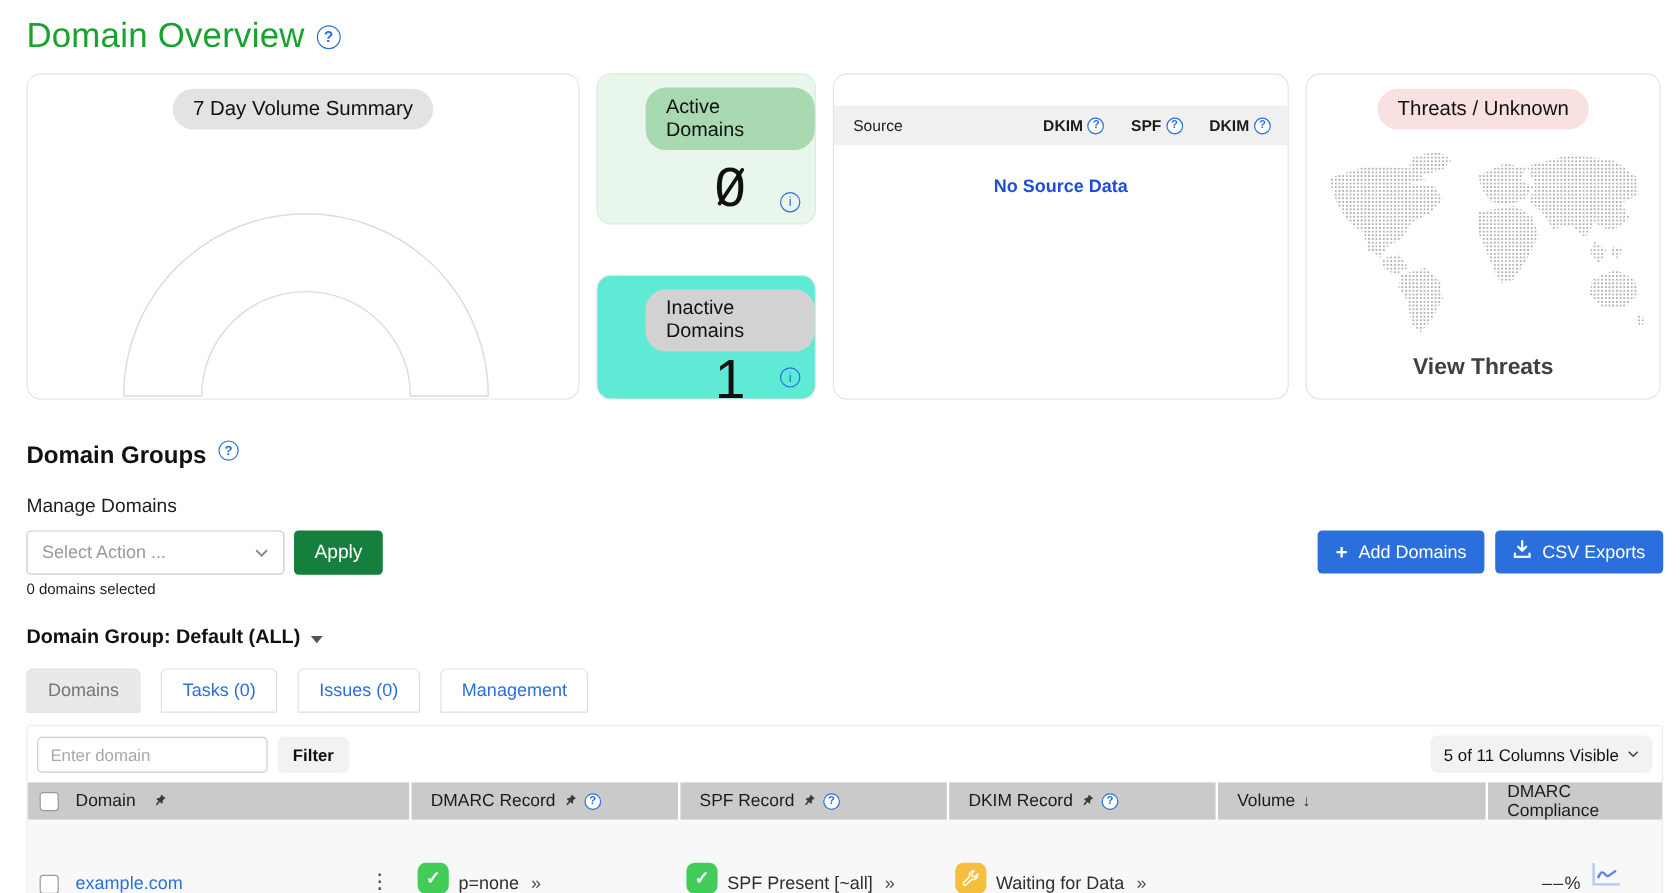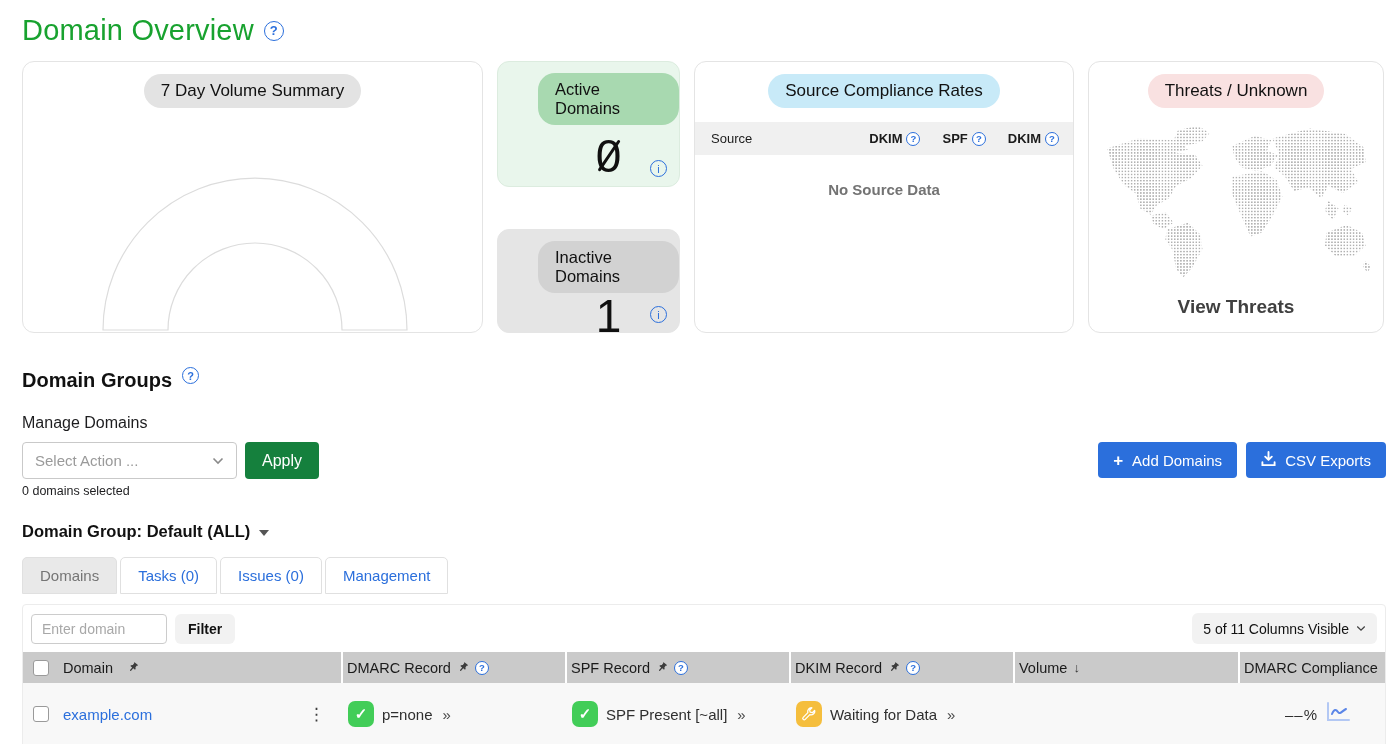--- a/index.html
+++ b/index.html
@@ -19,36 +19,36 @@
   .cards-row { display:flex; gap:14px; margin-top:14px; height:272px; }
   .card { background:#fff; border:1px solid #e4e4e4; border-radius:12px; position:relative; }
   .pill { display:inline-block; border-radius:17px; padding:7px 17px; font-size:17px; font-weight:500; color:#111; background:#e3e3e3; }
 
   .card-volume { flex:0 0 461px; display:flex; flex-direction:column; align-items:center; padding-top:12px; }
   .gauge-wrap { flex:1; width:100%; display:flex; align-items:flex-end; justify-content:center; padding-bottom:14px; }
 
   .stat-col { flex:0 0 183px; display:flex; flex-direction:column; justify-content:space-between; }
   .stat-card { height:126px; display:flex; flex-direction:column; align-items:center; padding-top:11px;padding-left:40px; }
   .stat-card.active { background:#e9f6ec; border-color:#dcecdf; }
-  .stat-card.inactive { height:104px; background:#e5e5e5; border-color:#e5e5e5; }
+  .stat-card.inactive { height:104px; background:#5eead4; border-color:#e5e5e5; }
   .stat-card.active .pill { background:#a8d9b0; font-size:16.5px; }
   .stat-card.inactive .pill { background:#d2d2d2; font-size:16.5px; }
   .stat-value-wrap { flex:1; display:flex; align-items:center; justify-content:center; width:100%; }
   .digit { font-size:46px; font-weight:500; color:#101010; position:relative; line-height:1; }
   .digit.slashed::after { content:''; position:absolute; left:50%; top:10%; height:80%; width:2.6px;
      background:#101010; transform:translateX(-50%) rotate(34deg); border-radius:2px; }
   .info-circle { position:absolute; right:12px; bottom:9px; width:17px; height:17px; border:1.5px solid #2b6fdc;
      color:#2b6fdc; border-radius:50%; display:flex; align-items:center; justify-content:center; font-size:11px; }
 
   .card-compliance { flex:0 0 380px; display:flex; flex-direction:column; align-items:center; padding-top:12px; }
   .sc-header { width:100%; margin-top:14px; background:#f0f0f0; display:flex; align-items:center;
      padding:9px 14px 9px 16px; font-size:13px; font-weight:700; color:#1b1b1b;justify-content:space-between; }
   .sc-source { flex:1; text-align:left; font-weight:400; }
   .sc-col { display:flex; align-items:center; gap:4px; margin-left:22px; }
-  .sc-empty { margin-top:26px; font-size:15px; font-weight:700; color:#737373; }
+  .sc-empty { margin-top:26px; font-size:15px; font-weight:700; color:#1d4ed8; }
 
   .card-threats { flex:0 0 296px; display:flex; flex-direction:column; align-items:center; padding:12px 10px 8px; }
   .card-threats .pill { background:#f9e1e1; }
   .map-wrap { flex:1; width:100%; display:flex; align-items:center; justify-content:center; }
   .view-threats { font-size:19px; font-weight:700; color:#404040; text-decoration:none; margin-bottom:6px; cursor:pointer; }
   .pill-compliance { background:#c8eaf8 !important; }
 
   
   .section-heading-row { display:flex; align-items:center; gap:10px; margin-top:26px; }
   .section-heading { font-size:20px; font-weight:700; color:#111;margin-top:10px; }
@@ -64,44 +64,44 @@
      border:none; border-radius:4px; padding:0 15px; font-size:15px; font-weight:500; font-family:inherit; cursor:pointer; }
   .plus-glyph { font-size:17px; font-weight:700; line-height:1; }
   .selected-note { margin-top:5px; font-size:12.5px; color:#1d1d1f; }
 
   .group-label-row { margin-top:24px; display:flex; align-items:center; gap:9px; cursor:pointer; }
   .group-label { font-size:16.5px; font-weight:700; color:#111; }
   .caret-down { width:0; height:0; border-left:5.5px solid transparent; border-right:5.5px solid transparent;
      border-top:6px solid #555; margin-top:2px; }
 
   
-  .tabs-row { margin-top:16px; display:flex; gap:3px; }
+  .tabs-row { margin-top:16px; display:flex; gap:17px; }
   .tab { border:1px solid #e0e0e0; border-radius:5px 5px 0 0; background:#fff; color:#2b6fdc;
      font-size:15px; padding:9px 17px; cursor:pointer; }
   .tab.active { background:#e9e9e9; color:#757575; }
 
   
   .table-panel { margin-top:10px; border:1px solid #ececec; border-radius:4px; background:#fff; overflow:hidden; }
   .filter-bar { display:flex; align-items:center; padding:8px 8px; gap:8px; }
-  .domain-input { width:136px; height:30px; border:1px solid #ccc; border-radius:4px; padding:0 10px;
+  .domain-input { width:192px; height:30px; border:1px solid #ccc; border-radius:4px; padding:0 10px;
      font-size:14px; font-family:inherit; color:#3b82f6; }
   .domain-input::placeholder { color:#a8a8a8; }
   .filter-btn { height:30px; background:#f2f2f2; border:none; border-radius:6px; padding:0 13px;
      font-size:14px; font-weight:700; color:#111; font-family:inherit; cursor:pointer; }
   .columns-btn { margin-left:auto; height:31px; background:#f2f2f2; border:none; border-radius:6px; padding:0 11px;
      font-size:14px; color:#111; font-family:inherit; cursor:pointer; display:flex; align-items:center; gap:7px; }
 
   .grid-cols { display:grid; grid-template-columns:318px 222px 222px 222px 223px 1fr; column-gap:2px; background:#fff; }
   .th-cell { background:#cacaca; height:31px; display:flex; align-items:center; gap:6px;
-     font-size:14.5px; font-weight:500; color:#1b1b1b; padding-left:4px; }
+     font-size:14.5px; font-weight:500; color:#1b1b1b; padding-left:16px; }
   .th-cell.first { padding-left:10px; gap:14px; }
   .sort-arrow { font-size:13px; color:#333; }
 
   .data-row { background:#f8f8f8; }
-  .td-cell { height:62px; display:flex; align-items:center; gap:8px; padding-left:5px; }
+  .td-cell { height:62px; display:flex; align-items:flex-end; gap:8px; padding-left:5px; }
   .td-cell.first { padding-left:10px; gap:14px; }
   .domain-link { color:#2b6fdc; font-size:15px; text-decoration:none; cursor:pointer; }
   .kebab { margin-left:auto; padding-right:16px; color:#3c3c3c; font-size:17px; cursor:pointer; }
   .chip { width:26px; height:26px; border-radius:7px; display:flex; align-items:center; justify-content:center; flex:0 0 26px; }
   .chip.green { background:#42cd58; }
   .chip.amber { background:#f5be3d; }
   .chip-check { color:#fff; font-size:15px; font-weight:700; }
   .cell-label { font-size:15px; color:#2f2f2f; }
   .more-glyph { font-size:15px; color:#4a4a4a; margin-left:2px; cursor:pointer; }
   .td-compliance { justify-content:flex-end; padding-right:34px; gap:7px; }
@@ -151,21 +151,20 @@
         <div class="stat-value-wrap">
           <span class="digit">1</span>
         </div>
         <span class="info-circle">
             <span>i</span>
           </span>
       </div>
     </div>
 
     <div class="card card-compliance">
-      <span class="pill pill-compliance">Source Compliance Rates</span>
       <div class="sc-header">
         <span class="sc-source">Source</span>
         <span class="sc-col">
           <span>DKIM</span>
           <span class="help-circle help-sm">
               <span>?</span>
             </span>
         </span>
         <span class="sc-col">
           <span>SPF</span>

